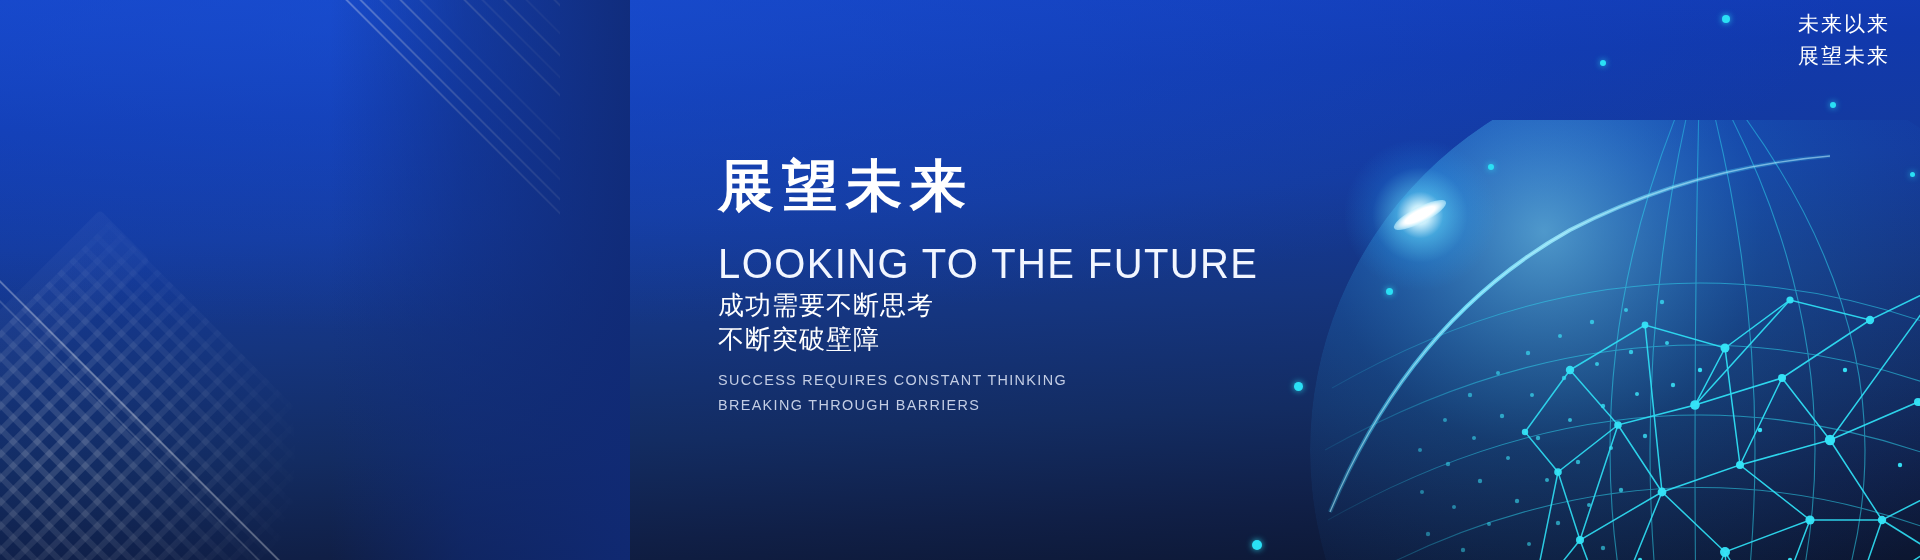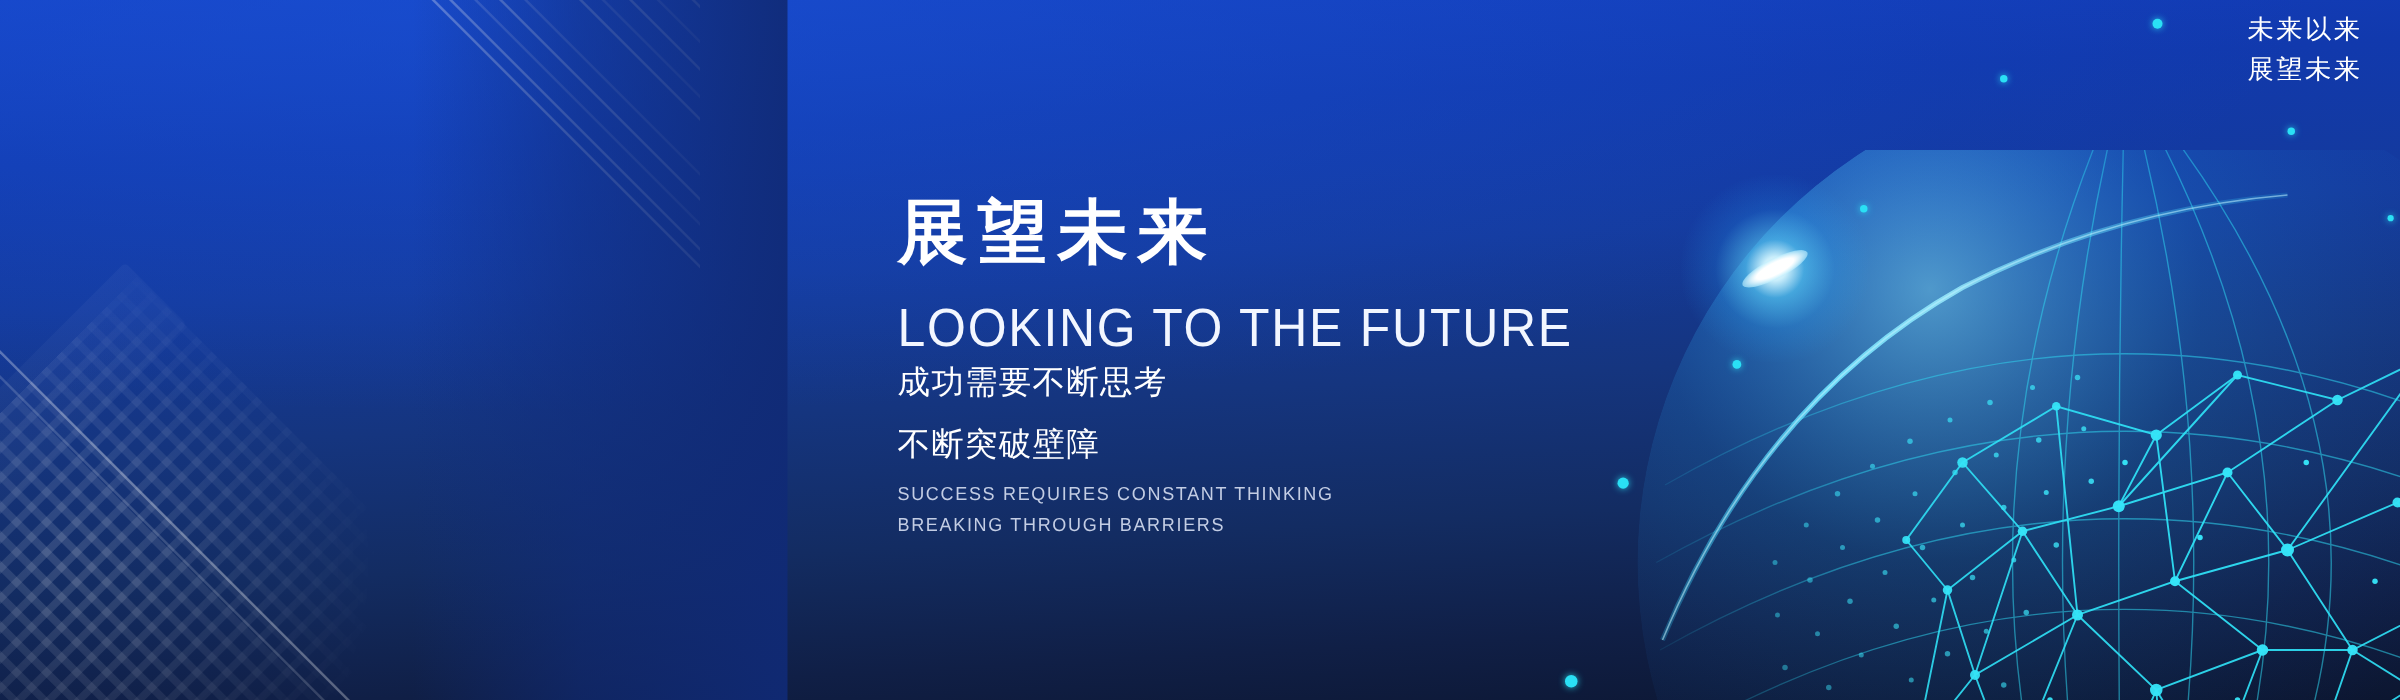--- a/index.html
+++ b/index.html
@@ -396,21 +396,21 @@
     <div class="particle" style="left:640px; top:52px; width:5px;  height:5px;"></div>
     <div class="particle" style="left:24px;  top:262px;width:9px;  height:9px;"></div>
     <div class="particle" style="left:-18px; top:420px;width:10px; height:10px;"></div>
 
   </div>
 
   <div class="copy">
     <div class="title-cn">展望未来</div>
     <div class="title-en">LOOKING TO THE FUTURE</div>
     <div class="sub-cn">成功需要不断思考</div>
-    <div class="sub-cn" style="margin-top:16px;">不断突破壁障</div>
+    <div class="sub-cn" style="margin-top:0;">不断突破壁障</div>
     <div class="sub-en">SUCCESS REQUIRES CONSTANT THINKING</div>
     <div class="sub-en" style="margin-top:0;">BREAKING THROUGH BARRIERS</div>
   </div>
 
   <div class="corner-tag">
     <div>未来以来</div>
     <div>展望未来</div>
   </div>
 
 </div>

